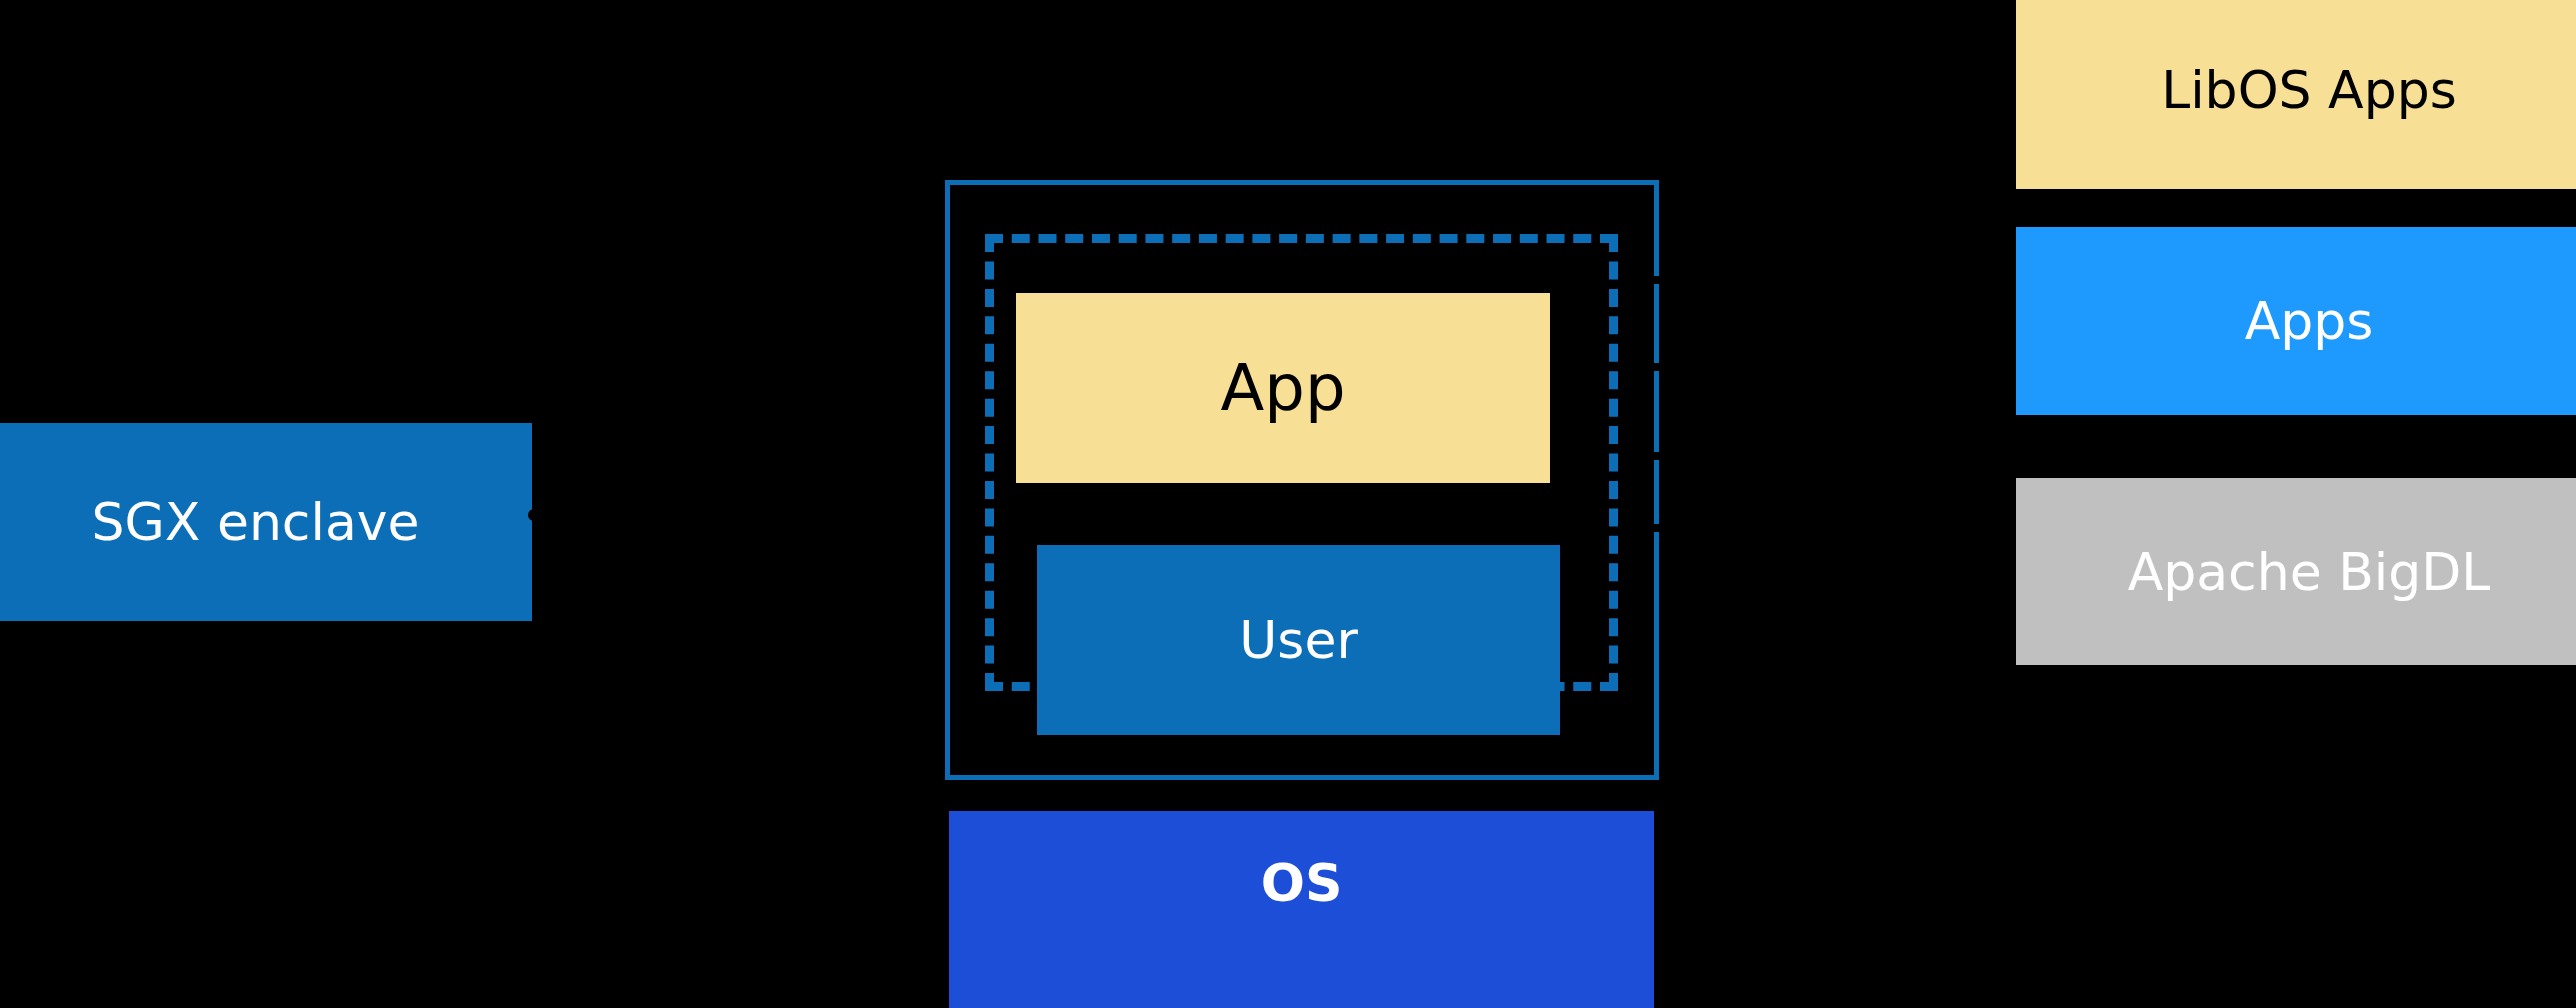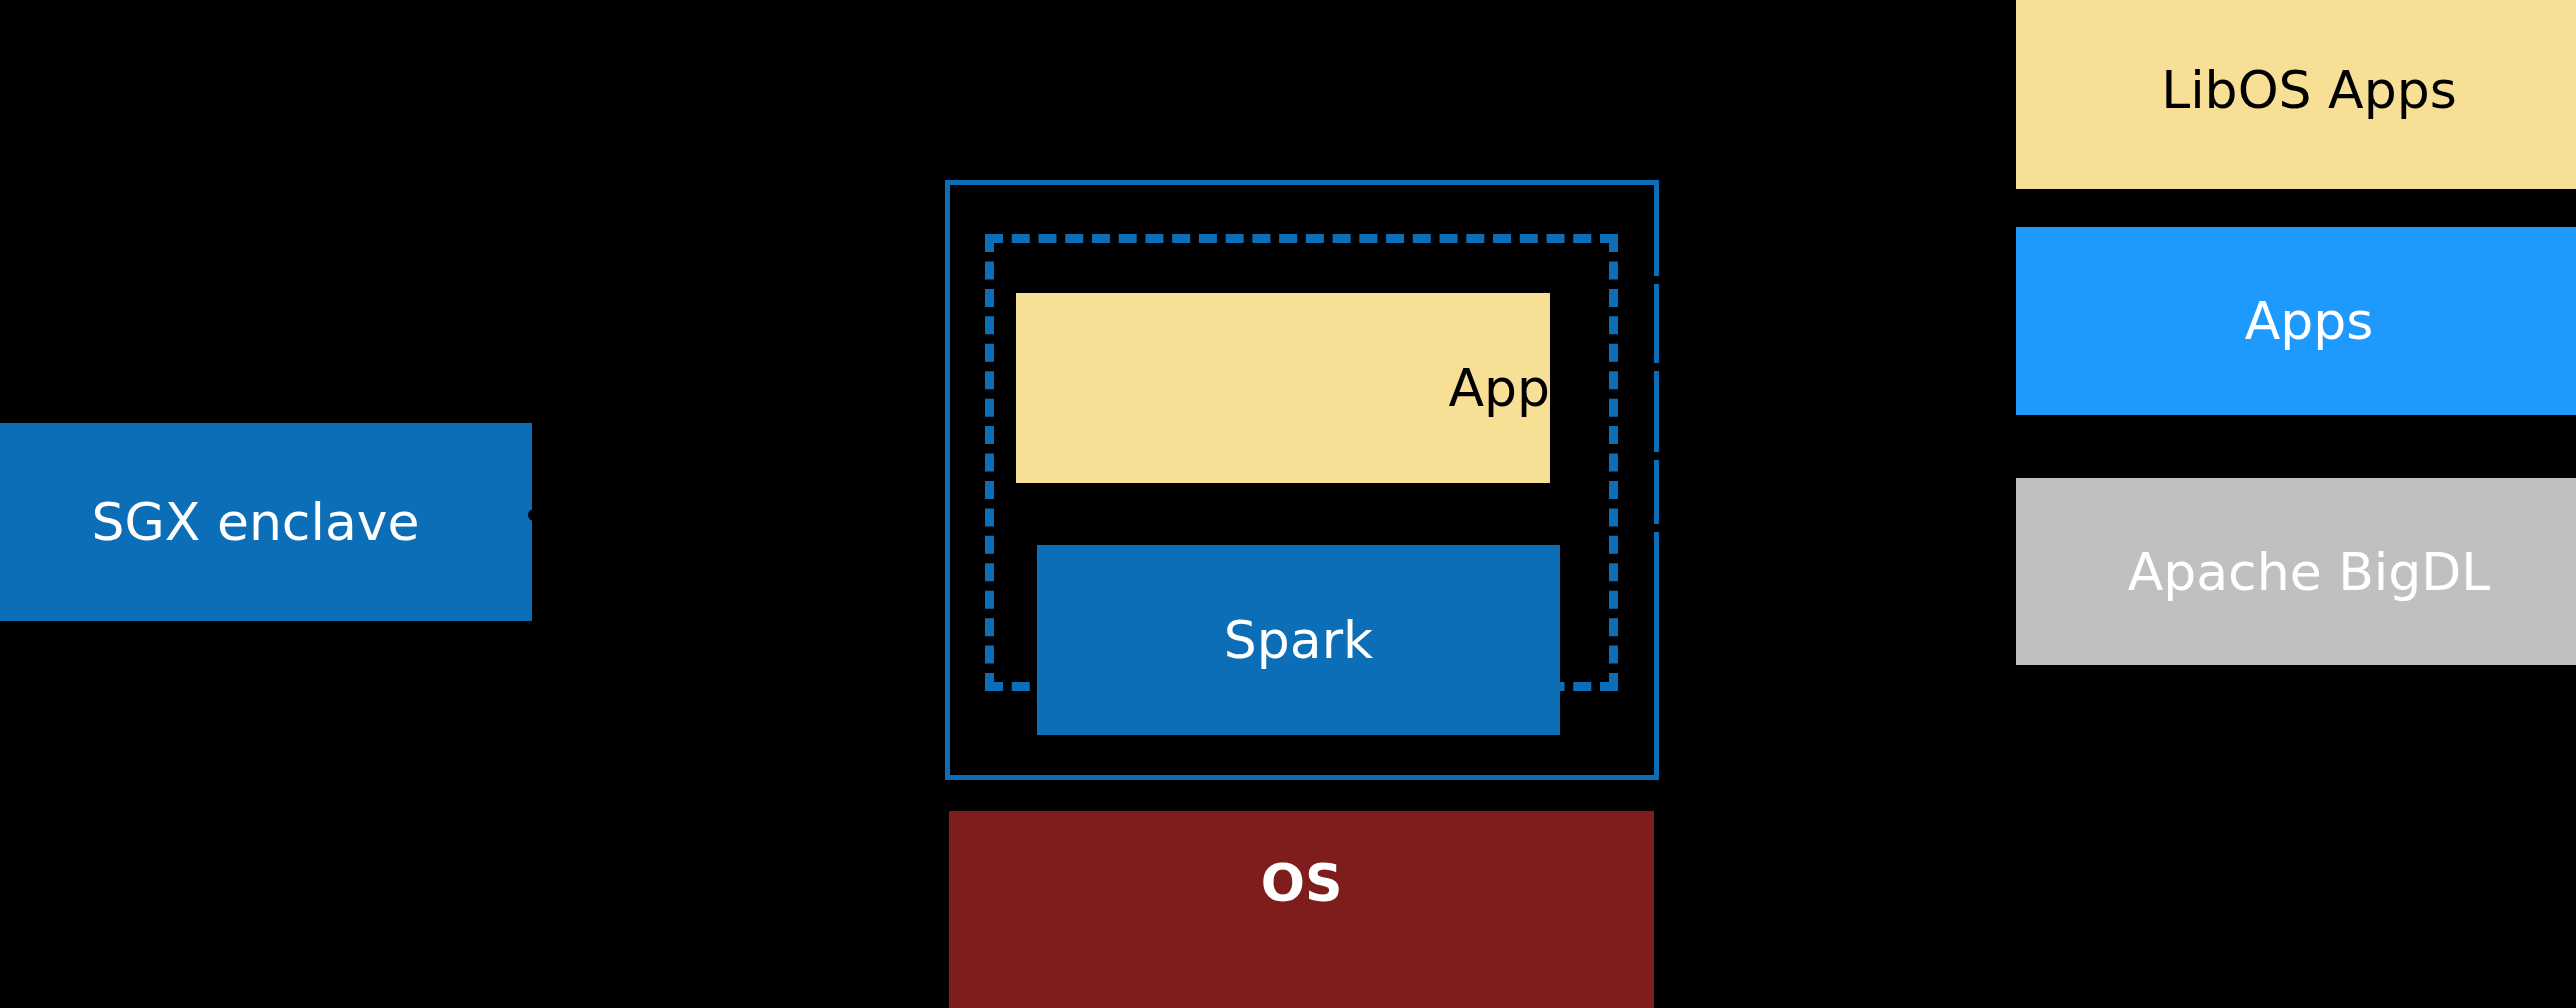--- a/index.html
+++ b/index.html
@@ -95,44 +95,43 @@
   }
 
   
   #app-box {
     left: 1016px;
     top: 293px;
     width: 534px;
     height: 190px;
     background: #F7DF95;
     color: #000000;
-    font-size: 52px;
-    font-weight: 400;
-    justify-content: flex-end;
+    font-size: 64px;
+    font-weight: 400;
   }
 
   
   #libos-box {
     left: 1037px;
     top: 545px;
     width: 523px;
     height: 190px;
     background: #0D6EB8;
     color: #FFFFFF;
     font-size: 52px;
     font-weight: 400;
   }
 
   
   #os-box {
     left: 949px;
     top: 811px;
     width: 705px;
     height: 198px;
-    background: #7f1d1d;
+    background: #1d4ed8;
     color: #FFFFFF;
     font-size: 52px;
     font-weight: 700;
     align-items: flex-start;
     padding-top: 46px;
   }
 
   
   #user-apps-box {
     left: 2016px;
@@ -181,21 +180,21 @@
   <div class="frame-nick" id="frame-nick-3"></div>
   <div class="frame-nick" id="frame-nick-4"></div>
 
   <div id="libos-dashed-frame"></div>
 
   <div class="box" id="app-box">
     <span class="lbl">App</span>
   </div>
 
   <div class="box" id="libos-box">
-    <span class="lbl">Spark</span>
+    <span class="lbl">User</span>
   </div>
 
   <div class="box" id="os-box">
     <span class="lbl">OS</span>
   </div>
 
   <div class="box" id="user-apps-box">
     <span class="lbl">LibOS Apps</span>
   </div>
 

